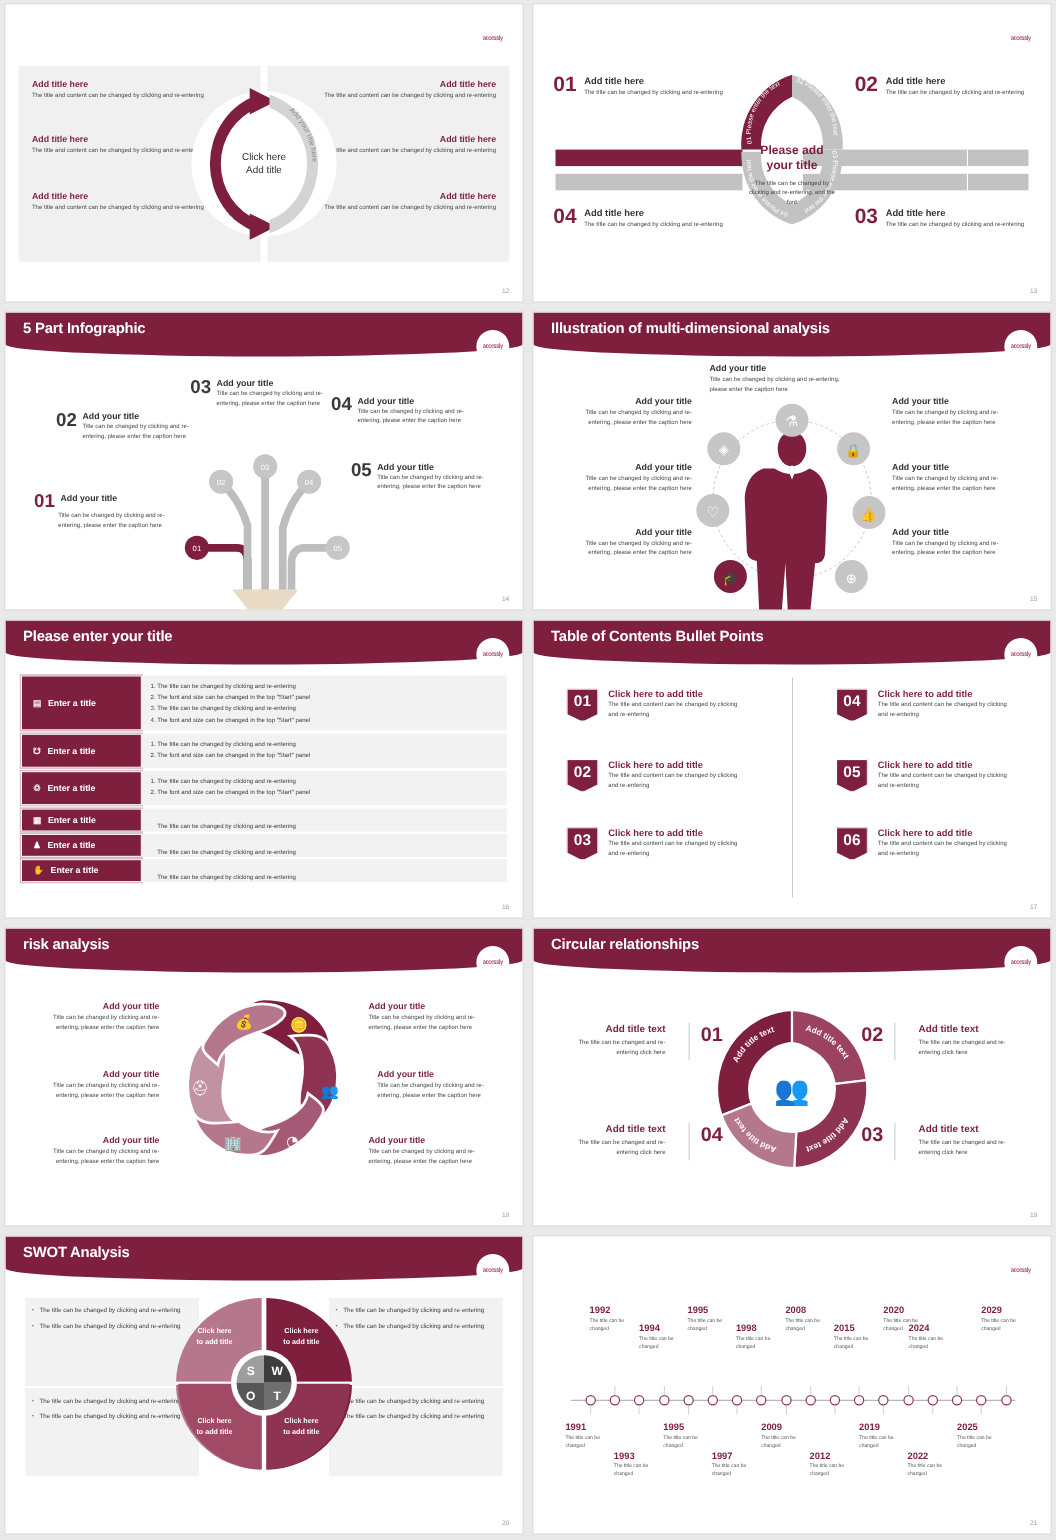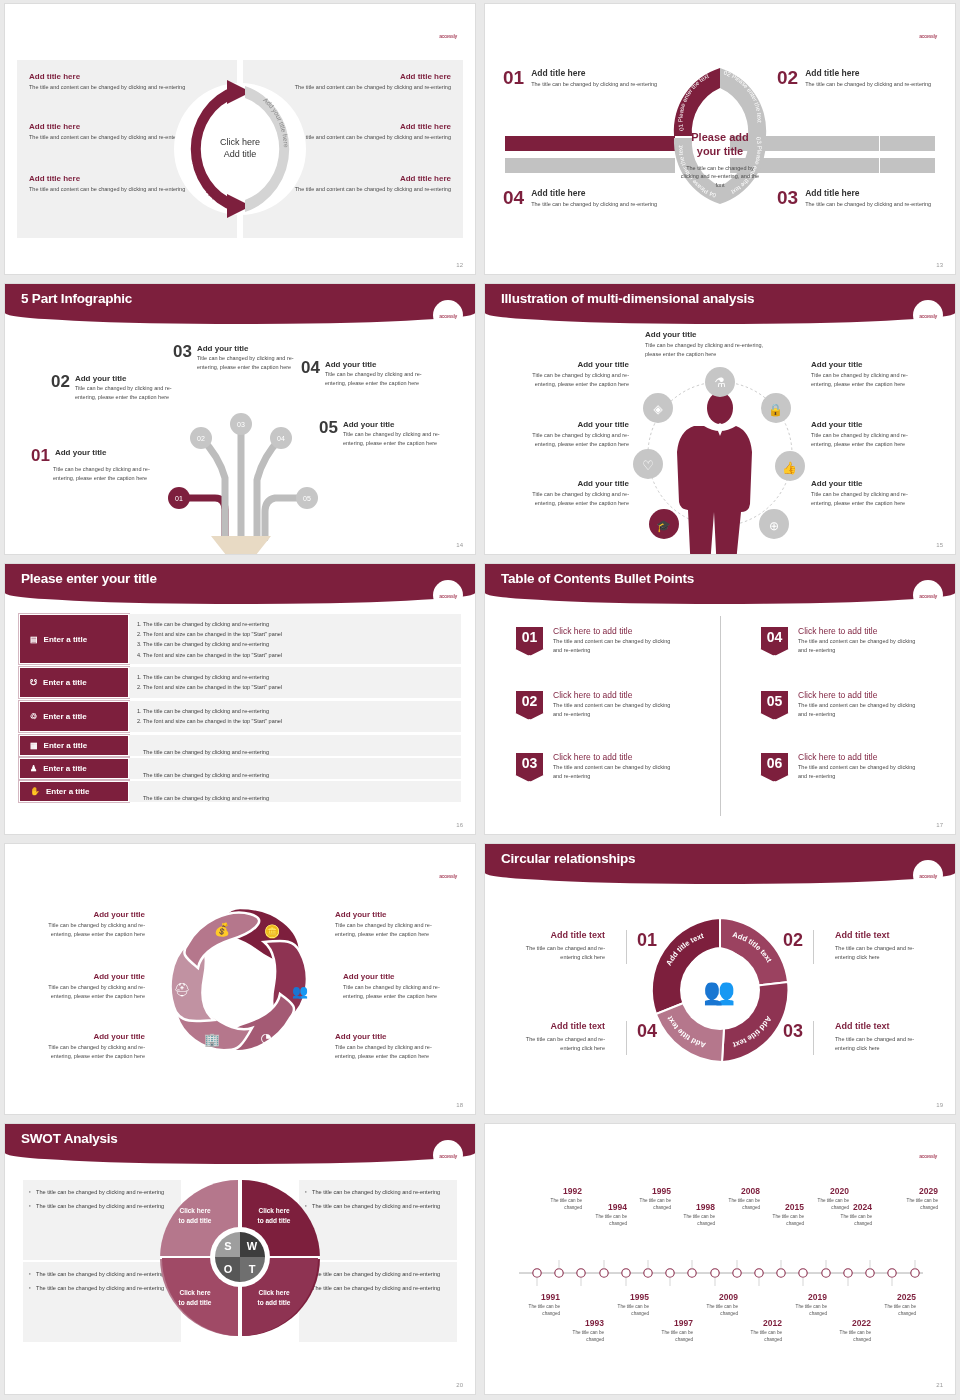--- a/index.html
+++ b/index.html
@@ -114,21 +114,21 @@
   
   .toc-it { position:absolute; display:flex; gap:9px; }
   .shield {
     width:29px; height:30px; background:#7d1f3d; color:#fff;
     font-size:14px; font-weight:bold;
     display:flex; align-items:flex-start; justify-content:center;
     padding-top:2px;
     clip-path:polygon(0 0,100% 0,100% 76%,50% 100%,0 76%);
     border:1px solid #fff; box-shadow:inset 0 0 0 1px #a8days;
   }
-  .toc-it h4 { font-size:8.5px; color:#7d1f3d; font-weight:normal; }
+  .toc-it h4 { font-size:8.5px; color:#7d1f3d; font-weight:bold; }
   .toc-it p  { font-size:5.5px; color:#4a4a4a; line-height:1.6; margin-top:1px; width:122px; }
   .toc-div { position:absolute; left:50%; top:10px; bottom:18px; width:1px; background:#c9c9c9; }
 
   
   .r7 { position:absolute; width:110px; }
   .r7 h4 { font-size:8px; color:#7d1f3d; font-weight:bold; margin-bottom:2px; }
   .r7 p  { font-size:5.5px; color:#4a4a4a; line-height:1.55; }
   .r7.l { text-align:right; } .r7.r { text-align:left; }
 
   
@@ -139,21 +139,21 @@
   .c8sep { position:absolute; width:1px; background:#ccc; height:34px; }
 
   
   .sw-box { position:absolute; background:#f2f2f2; width:158px; height:80px; padding:8px 6px; }
   .sw-box li { font-size:5.6px; color:#3d3d3d; line-height:1.55; list-style:none;
                margin-bottom:5px; position:relative; padding-left:7px; }
   .sw-box li:before { content:"‣"; position:absolute; left:0; color:#555; }
   .sw-box.r li { text-align:left; }
 
   
-  .tl-ev { position:absolute; text-align:right; width:46px; }
+  .tl-ev { position:absolute; text-align:left; width:46px; }
   .tl-ev .yr { font-size:8.5px; font-weight:bold; color:#7d1f3d; }
   .tl-ev .de { font-size:4.6px; color:#555; line-height:1.5; margin-top:2px; }
 </style>
 </head>
 <body>
 
 <div class="grid">
 
   <div class="slide">
     <div class="logo-bubble">
@@ -569,20 +569,23 @@
         <div>
             <h4>Click here to add title</h4>
              <p>The title and content can be changed by clicking and re-entering</p>
           </div>
       </div>
     </div>
     <div class="pgnum">17</div>
   </div>
 
   <div class="slide">
+    <div class="hdr">
+      <div class="hdr-title">risk analysis</div>
+    </div>
     <div class="logo-bubble">
       <span class="logo-mark">accessly</span>
     </div>
     <div class="body">
       <svg style="position:absolute;left:50%;top:14px;transform:translateX(-50%)" width="160" height="165" viewBox="0 0 160 165">
         <g stroke="#fff" stroke-width="2.5">
           <path d="M80,8 C116,8 140,30 140,52 C140,74 112,62 96,50 C82,40 66,34 54,38 C62,18 66,8 80,8 Z" fill="#7d1f3d"></path>
           <path d="M140,52 C152,74 148,104 130,118 C112,132 110,104 114,84 C117,66 114,50 104,42 C126,40 134,40 140,52 Z" fill="#8e3352"></path>
           <path d="M130,118 C118,140 90,156 68,150 C46,144 68,128 88,122 C106,116 118,106 120,94 C134,104 138,108 130,118 Z" fill="#a45a74"></path>
           <path d="M68,150 C44,152 20,134 16,112 C12,90 36,102 50,114 C64,126 80,132 92,128 C82,146 78,150 68,150 Z" fill="#b5778c"></path>

